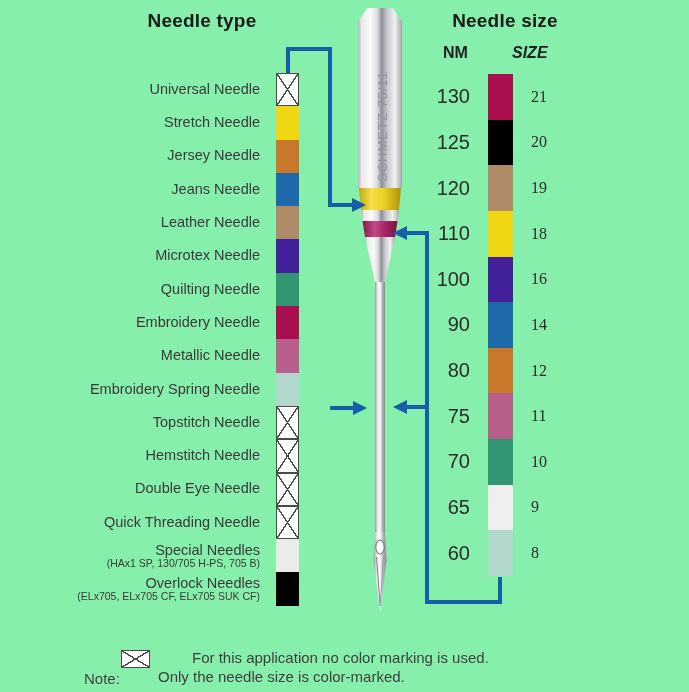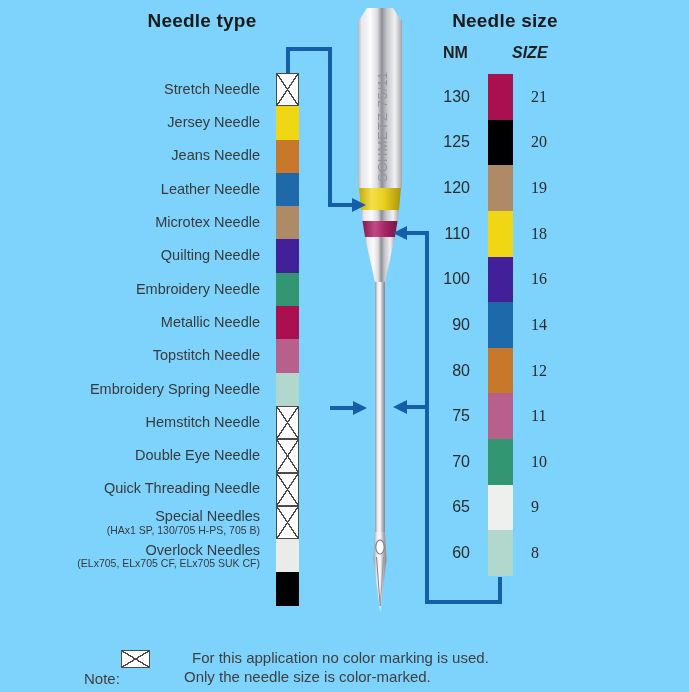--- a/index.html
+++ b/index.html
@@ -1,17 +1,17 @@
 <!DOCTYPE html>
 <html><head>
 <meta charset="utf-8">
 <style>
   html,body { margin:0; padding:0; background:#fff; }
   .canvas {
-    position:relative; width:689px; height:692px; background:#7dd3fc;
+    position:relative; width:689px; height:692px; background:#86efac;
     font-family:"Liberation Sans", sans-serif; overflow:hidden;
   }
   .title { position:absolute; width:176px; text-align:center; font-weight:bold;
            font-size:19px; color:#1a1a1a; letter-spacing:0.2px; }
   #title-left  { left:114px; top:10px; }
   #title-right { left:417px; top:10px; }
   .colhead { position:absolute; font-weight:bold; font-size:16px; color:#1f1f1f; }
   #nm-head   { left:443px; top:44px; }
   #size-head { left:512px; top:44px;font-style:italic; }
 
@@ -19,55 +19,58 @@
   .type-row { height:33.31px; display:flex; flex-direction:column; justify-content:center;
               align-items:flex-end; text-align:right; color:#3a3a3a; }
   .type-row .main { font-size:14.5px; line-height:15.5px; white-space:nowrap; }
   .type-row .sub  { font-size:10.5px; line-height:11px; white-space:nowrap; color:#3a3a3a; }
 
   .type-strip { position:absolute; left:276px; top:73px; width:23px; }
   .seg { width:23px; height:33.31px; box-sizing:border-box; }
 
   .nm-col   { position:absolute; left:400px; top:74px; width:70px; }
   .nm-row   { height:45.64px; display:flex; align-items:center; justify-content:flex-end;
-              font-size:16px; color:#2b2b2b;padding-left:28px; }
+              font-size:20px; color:#2b2b2b;padding-left:28px; }
   .size-strip { position:absolute; left:488px; top:74px; width:25px; }
   .size-seg { width:25px; height:45.64px; box-sizing:border-box; }
   .sizes-col { position:absolute; left:531px; top:74px; width:60px;font-family:Liberation Serif, serif; }
   .size-row { height:45.64px; display:flex; align-items:center; font-size:16px; color:#2b2b2b; }
 
   .xmark {
     background-color:#ffffff;
     border:1px solid #4a4a4a;
     background-image:
       linear-gradient(to top right, transparent calc(50% - 0.7px), #4a4a4a calc(50% - 0.7px), #4a4a4a calc(50% + 0.7px), transparent calc(50% + 0.7px)),
       linear-gradient(to bottom right, transparent calc(50% - 0.7px), #4a4a4a calc(50% - 0.7px), #4a4a4a calc(50% + 0.7px), transparent calc(50% + 0.7px));
   }
 
   .overlay { position:absolute; left:0; top:0; width:689px; height:692px; pointer-events:none; }
   #needle-svg { position:absolute; left:338px; top:4px; width:90px; height:612px; }
 
   .note-text { position:absolute; font-size:15px; color:#3f3f3f; white-space:nowrap; }
   #note-label { left:84px;  top:670px; }
   #note-line1 { left:157px; top:649px;margin-left:35px; }
-  #note-line2 { left:158px; top:668px;margin-left:26px; }
+  #note-line2 { left:158px; top:668px; }
   #note-xbox  { position:absolute; left:121px; top:650px; width:27px; height:16px; }
 </style>
 </head>
 <body>
 
 <div class="canvas">
 
   <div id="title-left" class="title">Needle type</div>
   <div id="title-right" class="title">Needle size</div>
   <div id="nm-head" class="colhead">NM</div>
   <div id="size-head" class="colhead">SIZE</div>
 
   <div id="type-labels" class="type-labels">
       <div class="type-row">
+        <span class="main">Universal Needle</span>
+      </div>
+      <div class="type-row">
         <span class="main">Stretch Needle</span>
       </div>
       <div class="type-row">
         <span class="main">Jersey Needle</span>
       </div>
       <div class="type-row">
         <span class="main">Jeans Needle</span>
       </div>
       <div class="type-row">
         <span class="main">Leather Needle</span>
@@ -78,24 +81,24 @@
       <div class="type-row">
         <span class="main">Quilting Needle</span>
       </div>
       <div class="type-row">
         <span class="main">Embroidery Needle</span>
       </div>
       <div class="type-row">
         <span class="main">Metallic Needle</span>
       </div>
       <div class="type-row">
+        <span class="main">Embroidery Spring Needle</span>
+      </div>
+      <div class="type-row">
         <span class="main">Topstitch Needle</span>
-      </div>
-      <div class="type-row">
-        <span class="main">Embroidery Spring Needle</span>
       </div>
       <div class="type-row">
         <span class="main">Hemstitch Needle</span>
       </div>
       <div class="type-row">
         <span class="main">Double Eye Needle</span>
       </div>
       <div class="type-row">
         <span class="main">Quick Threading Needle</span>
       </div>

